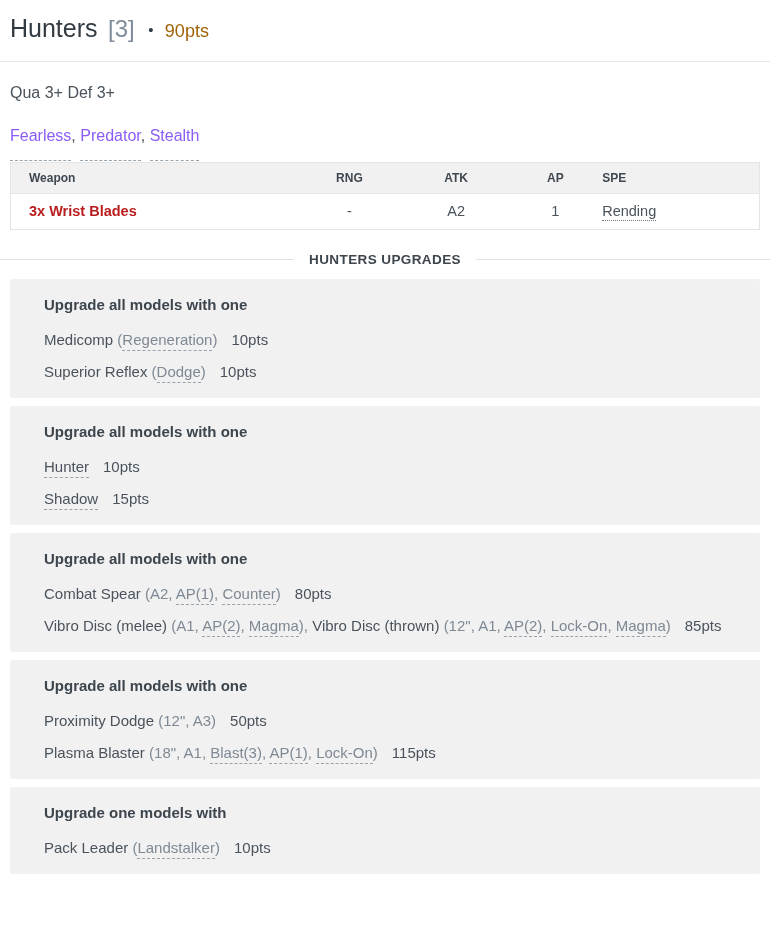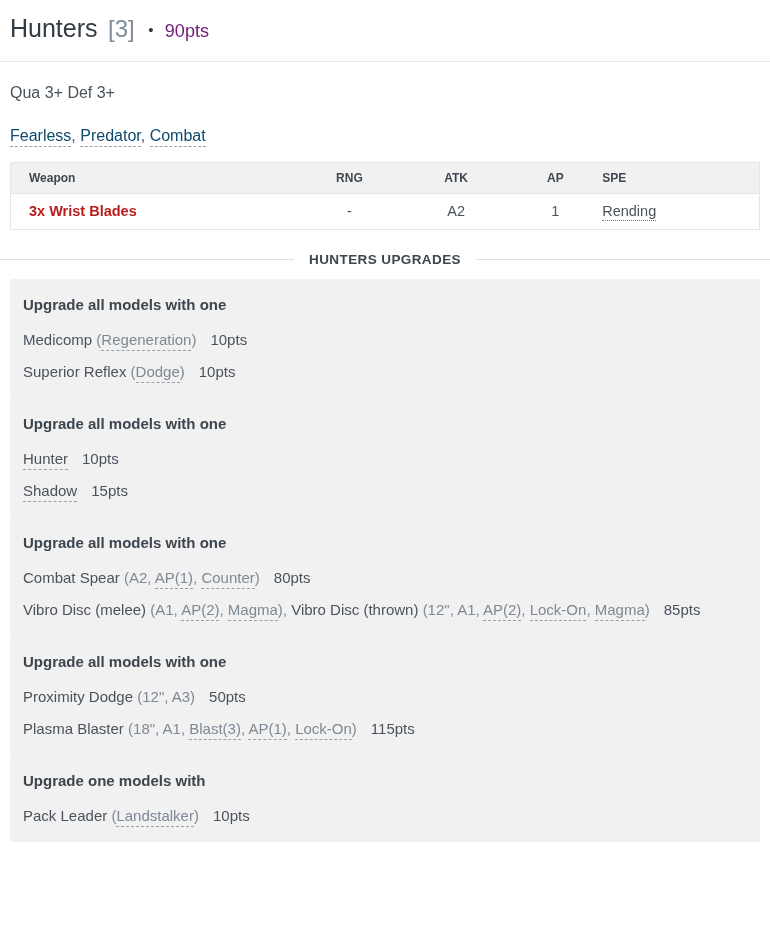--- a/index.html
+++ b/index.html
@@ -33,43 +33,43 @@
     margin-left: 6px;
   }
   .title-dot {
     font-size: 15px;
     color: #333b42;
     margin: 0 7px 0 9px;
     vertical-align: 2px;
   }
   .unit-points {
     font-size: 18px;
-    color: #701a75;
+    color: #a16207;
   }
   hr.top-rule {
     border: none;
     border-top: 1px solid #e7e8e9;
     margin: 14px -10px 0 -10px;
   }
 
   
   .stats-line {
     margin-top: 22px;
     font-size: 16px;
     color: #4a535c;
   }
   .rules-line {
     margin-top: 25px;
     font-size: 16px;
     color: #4a535c;
   }
   .rule-ref-dark {
     border-bottom: 1px dashed #98a2ab;
-    padding-bottom: 2px;
-    color: #0c4a6e;
+    padding-bottom: 16px;
+    color: #8b5cf6;
     cursor: pointer;
   }
 
   
   table.weapons {
     margin-top: 17px;
     width: 100%;
     border-collapse: collapse;
     border: 1px solid #e4e5e6;
   }
@@ -113,22 +113,22 @@
     font-weight: bold;
     letter-spacing: 0.4px;
     color: #3d454d;
   }
 
   
   .sections { margin-top: 12px; }
   .box {
     background: #f1f1f2;
     border-radius: 2px;
-    padding: 10px 19px 17px 13px;
-    margin-bottom: 0;
+    padding: 10px 19px 17px 34px;
+    margin-bottom: 8px;
   }
   .box h3 {
     margin: 6px 0 0 0;
     font-size: 15px;
     font-weight: bold;
     color: #3d454d;
     line-height: 19px;
   }
   .opt-row {
     display: flex;
@@ -167,21 +167,21 @@
     <span class="unit-name">Hunters</span>
     <span class="unit-count">[3]</span>
     <span class="title-dot">•</span>
     <span class="unit-points">90pts</span>
   </div>
 
   <hr class="top-rule">
 
   <div class="stats-line">Qua 3+ Def 3+</div>
 
-  <div class="rules-line" id="rules-line"><span class="rule-ref-dark">Fearless</span><span>, </span><span class="rule-ref-dark">Predator</span><span>, </span><span class="rule-ref-dark">Combat</span></div>
+  <div class="rules-line" id="rules-line"><span class="rule-ref-dark">Fearless</span><span>, </span><span class="rule-ref-dark">Predator</span><span>, </span><span class="rule-ref-dark">Stealth</span></div>
 
   <table class="weapons">
     <colgroup>
       <col style="width:38%">
         <col style="width:14.5%">
         <col style="width:14%">
         <col style="width:12.5%">
         <col style="width:21%">
     </colgroup>
     <thead>

